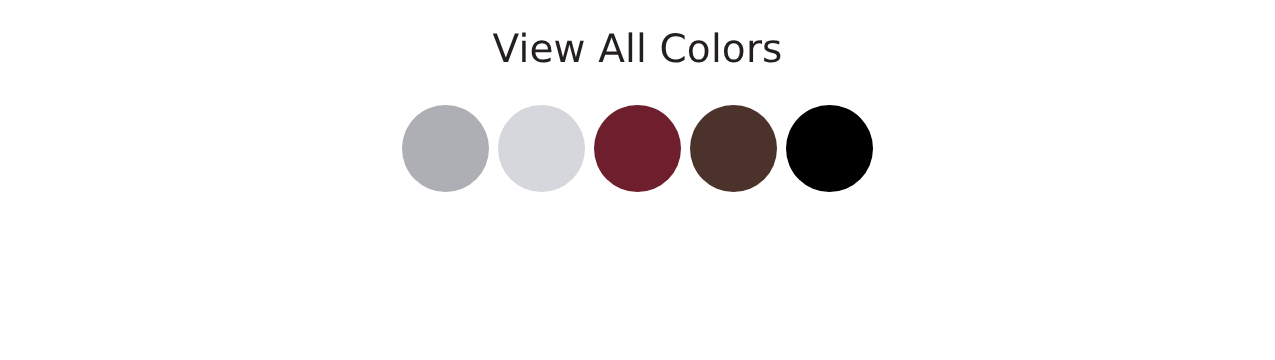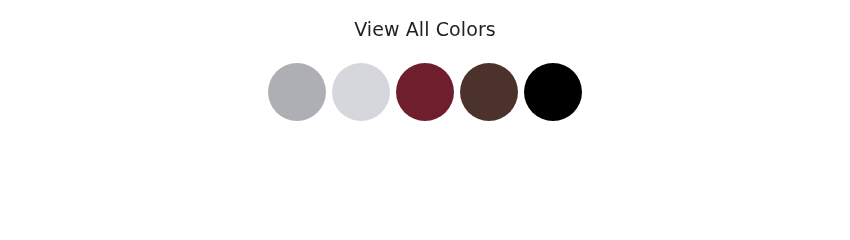--- a/index.html
+++ b/index.html
@@ -22,21 +22,21 @@
     display: flex;
     flex-direction: column;
     align-items: center;
     box-sizing: border-box;
   }
 
   .panel-title {
     margin: 0;
     padding: 0;
     font-family: "DejaVu Sans", "Liberation Sans", sans-serif;
-    font-size: 19px;
+    font-size: 26px;
     font-weight: 400;
     line-height: 1;
     letter-spacing: 0.1px;
     color: #231f20;
     text-align: center;
     width: 100%;
     margin-top: 20px;
   }
 
   .swatch-row {

